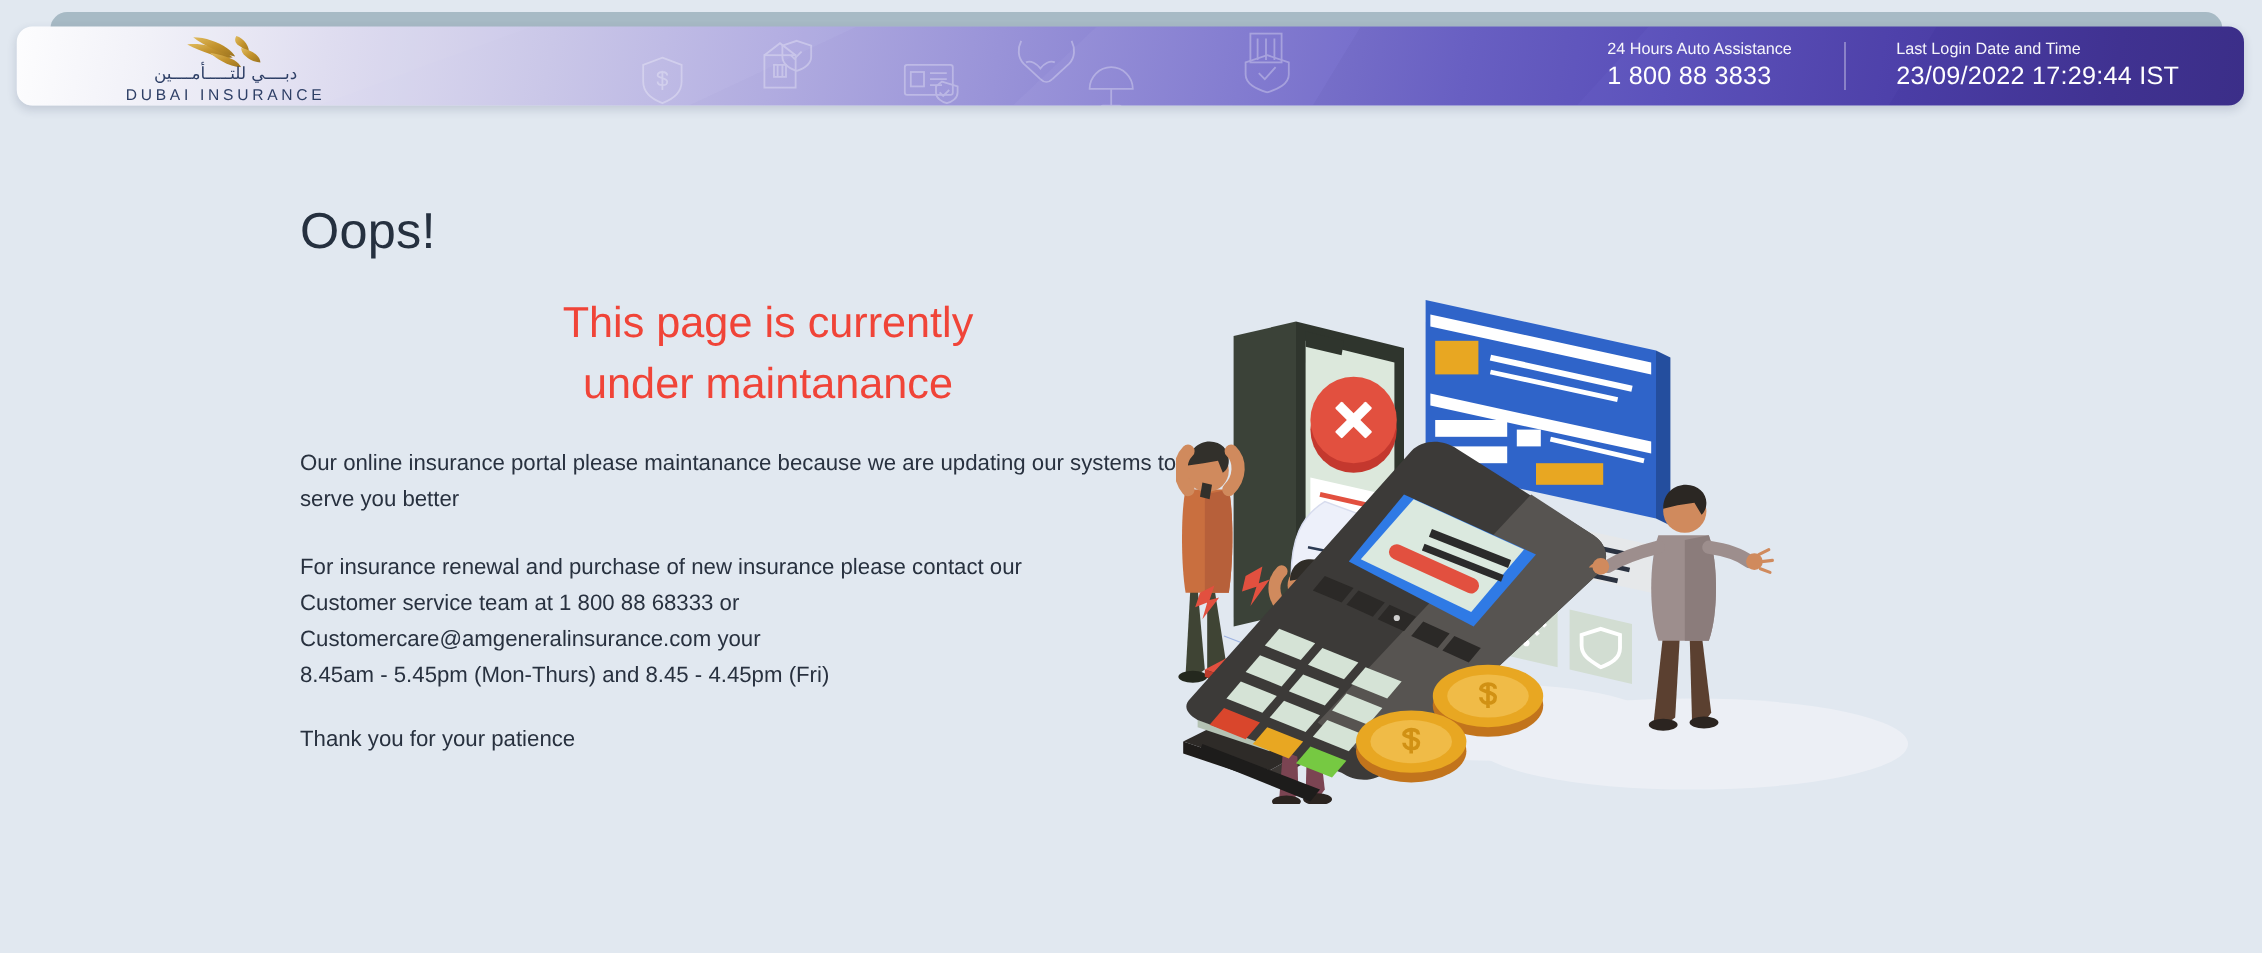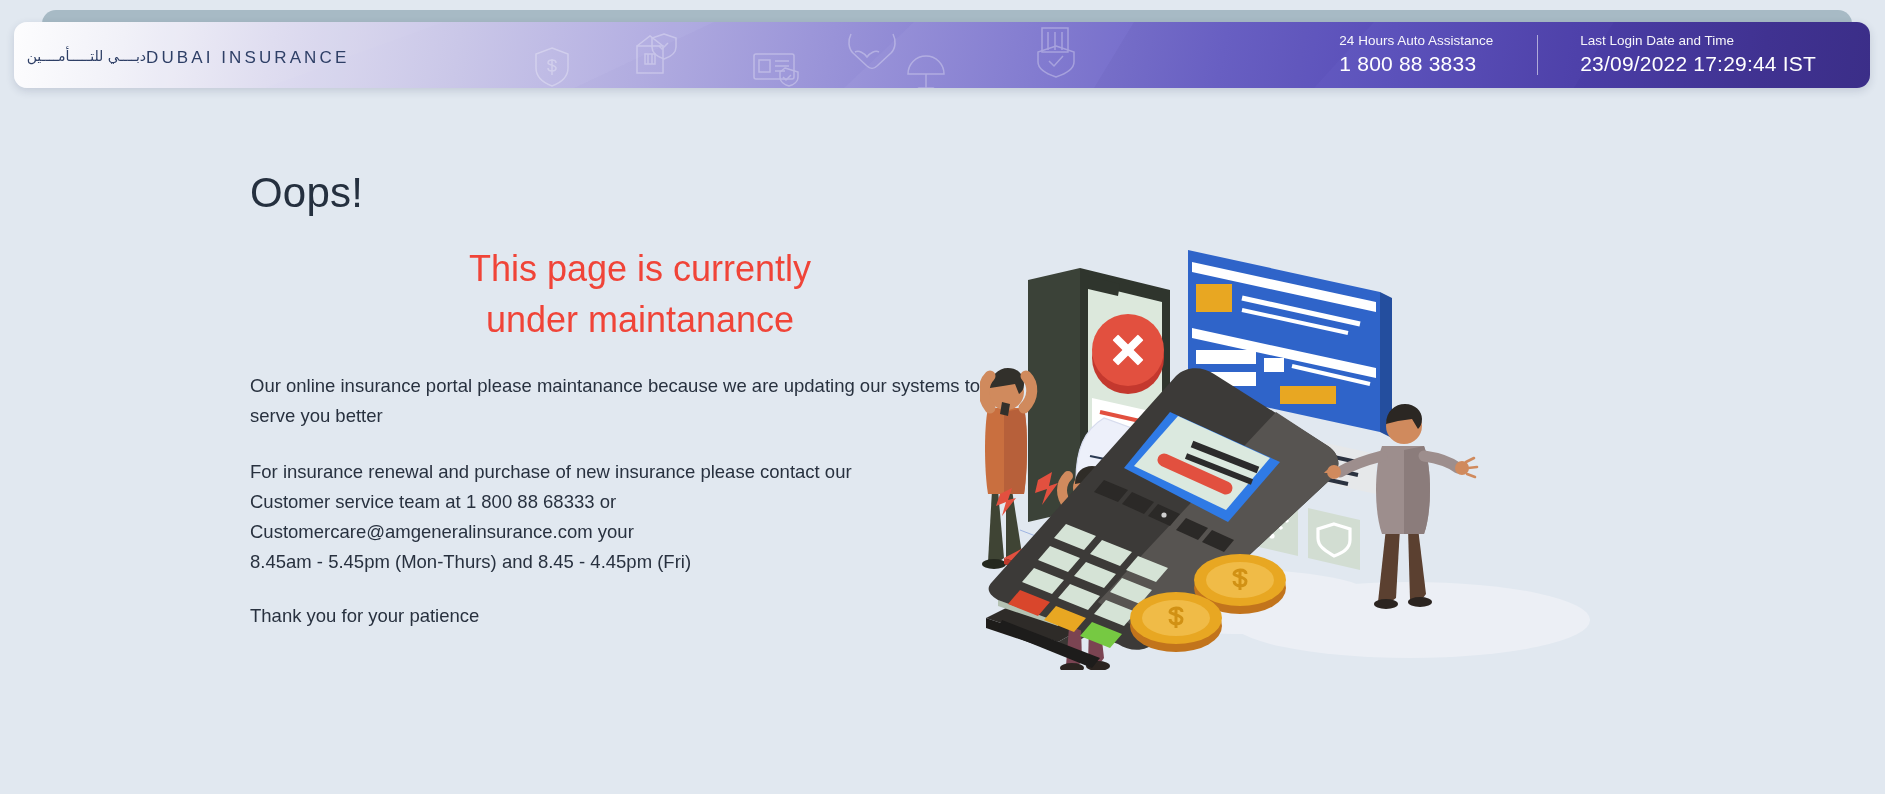--- a/index.html
+++ b/index.html
@@ -65,31 +65,31 @@
 
   
   .hdr-icons { position: absolute; inset: 0; }
   .hdr-icons svg { position: absolute; stroke: #ffffff; fill: none;
                    stroke-width: 1.5; opacity: 0.30; }
 
   .logo-block {
     position: absolute;
     left: 64px; top: 4px;
     width: 220px; height: 60px;
-    display: flex; flex-direction: row;
+    display: flex; flex-direction: column;
     align-items: center; justify-content: center;
   }
   .logo-bird { width: 74px; height: 28px; display:block; }
   .logo-ar {
     font-family: "DejaVu Sans", sans-serif;
     font-size: 14px; color: #2e3f66; line-height: 1;
     letter-spacing: 0px; margin-top: -1px; white-space: nowrap;
   }
   .logo-en {
-    font-size: 17px; color: #2e3f66; letter-spacing: 3.1px;
+    font-size: 13px; color: #2e3f66; letter-spacing: 3.1px;
     line-height: 1; margin-top: 3px; white-space: nowrap;
   }
 
   .hdr-info {
     position: absolute;
     right: 30px; top: 0; height: 66px;
     display: flex; align-items: center; gap: 16px;
   }
   .info-col { padding: 0 24px; }
   .info-col.first { padding-right: 28px; }

